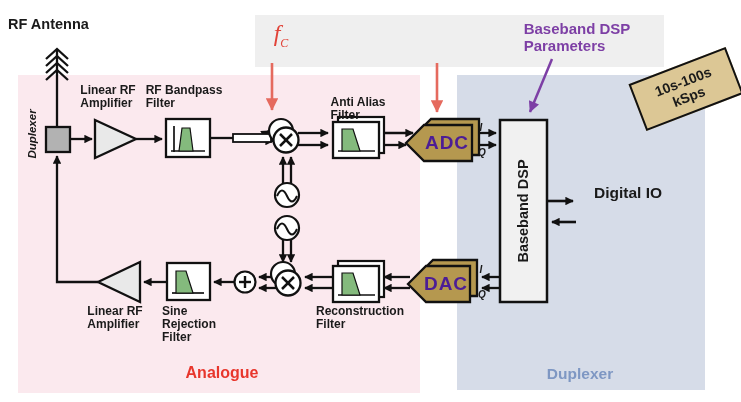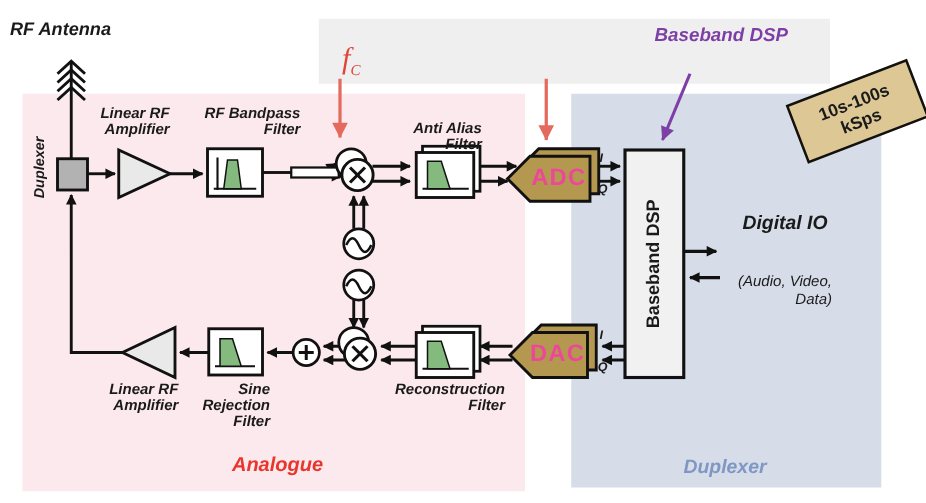--- a/index.html
+++ b/index.html
@@ -3,36 +3,36 @@
 <meta charset="utf-8">
 <style>
   html,body { margin:0; padding:0; background:#fff; }
   .stage {
     position:relative; width:741px; height:402px; background:#ffffff;
     font-family:"Liberation Sans", sans-serif; overflow:hidden; color:#1a1a1a;
   }
   .region { position:absolute; }
   .svg-layer { position:absolute; left:0; top:0; }
   .lbl {
-    position:absolute; font-weight:bold; font-style:italic; font-size:12px;
-    line-height:13px; text-align:right; transform:translateX(-50%);
+    position:absolute; font-weight:bold; font-size:12px;
+    line-height:13px; text-align:left; transform:translateX(-50%);
     white-space:nowrap; color:#1a1a1a;
   }
   .vert {
     position:absolute; transform:translate(-50%,-50%) rotate(-90deg);
     white-space:nowrap; font-weight:bold;
   }
   .freq {
     position:absolute; transform:translateX(-50%);
     font-family:"Liberation Serif", serif; font-style:italic;
     color:#e14338; white-space:nowrap;
   }
   .freq sub { font-style:italic; }
   .conv-lbl {
-    position:absolute; transform:translate(-50%,-50%); color:#ec4899;
+    position:absolute; transform:translate(-50%,-50%); color:#4c1d95;
     font-weight:bold; font-size:19px; letter-spacing:1px; font-style:normal;
   }
   .port {
     position:absolute; transform:translate(-50%,-50%); font-weight:bold;
     font-style:italic; font-size:10px;
   }
   .callout {
     position:absolute; left:634px; top:64px; width:100px; height:46px;
     background:#dcc795; border:2.5px solid #111; transform:rotate(-21deg);
     display:flex; flex-direction:column; align-items:center; justify-content:center;
@@ -189,21 +189,21 @@
 
   <div class="lbl" style="left:8px;top:18px;transform:none;font-size:14.5px">RF Antenna</div>
 
   <div class="vert" style="left:32px;top:134px;font-size:11.5px;font-style:italic">Duplexer</div>
 
   <div class="lbl" style="left:108px;top:84px">
     <div>Linear RF</div>
     <div>Amplifier</div>
   </div>
 
-  <div class="lbl" style="left:202px;top:84px">
+  <div class="lbl" style="left:184px;top:84px">
     <div>RF Bandpass</div>
     <div>Filter</div>
   </div>
 
   <div class="lbl" style="left:358px;top:96px">
     <div>Anti Alias</div>
     <div>Filter</div>
   </div>
 
 
@@ -226,31 +226,28 @@
   <div class="conv-lbl" style="left:447px;top:143px">ADC</div>
   <div class="conv-lbl" style="left:446px;top:284px">DAC</div>
 
   <div class="vert" style="left:523px;top:211px;font-size:14.5px">Baseband DSP</div>
 
   <div class="port" style="left:481px;top:127px">I</div>
   <div class="port" style="left:482px;top:152px">Q</div>
   <div class="port" style="left:481px;top:269px">I</div>
   <div class="port" style="left:482px;top:294px">Q</div>
 
-  <div class="lbl" style="left:628px;top:172px;font-size:15.5px">Digital IO</div>
-  <div class="lbl" style="left:628px;top:218px;font-weight:normal;font-size:12px;line-height:14px">
-    <div>(Audio, Video,</div>
-    <div>Data)</div>
-  </div>
-
-  <div class="freq" style="left:281px;top:34px;font-size:24px">
+  <div class="lbl" style="left:628px;top:186px;font-size:15.5px">Digital IO</div>
+
+  <div class="freq" style="left:281px;top:20px;font-size:24px">
     <span>f</span><sub style="font-size:12px">C</sub>
   </div>
 
 
   <div class="lbl" style="left:577px;top:20px;font-size:15px;line-height:17px;color:#7d3fa5">
     <div>Baseband DSP</div>
+    <div>Parameters</div>
   </div>
 
   <div class="lbl" style="left:222px;top:366px;font-size:16px;color:#e8362c">Analogue</div>
   <div class="lbl" style="left:580px;top:367px;font-size:15.5px;color:#7e97c3">Duplexer</div>
 
 </div>
 
 </body></html>

